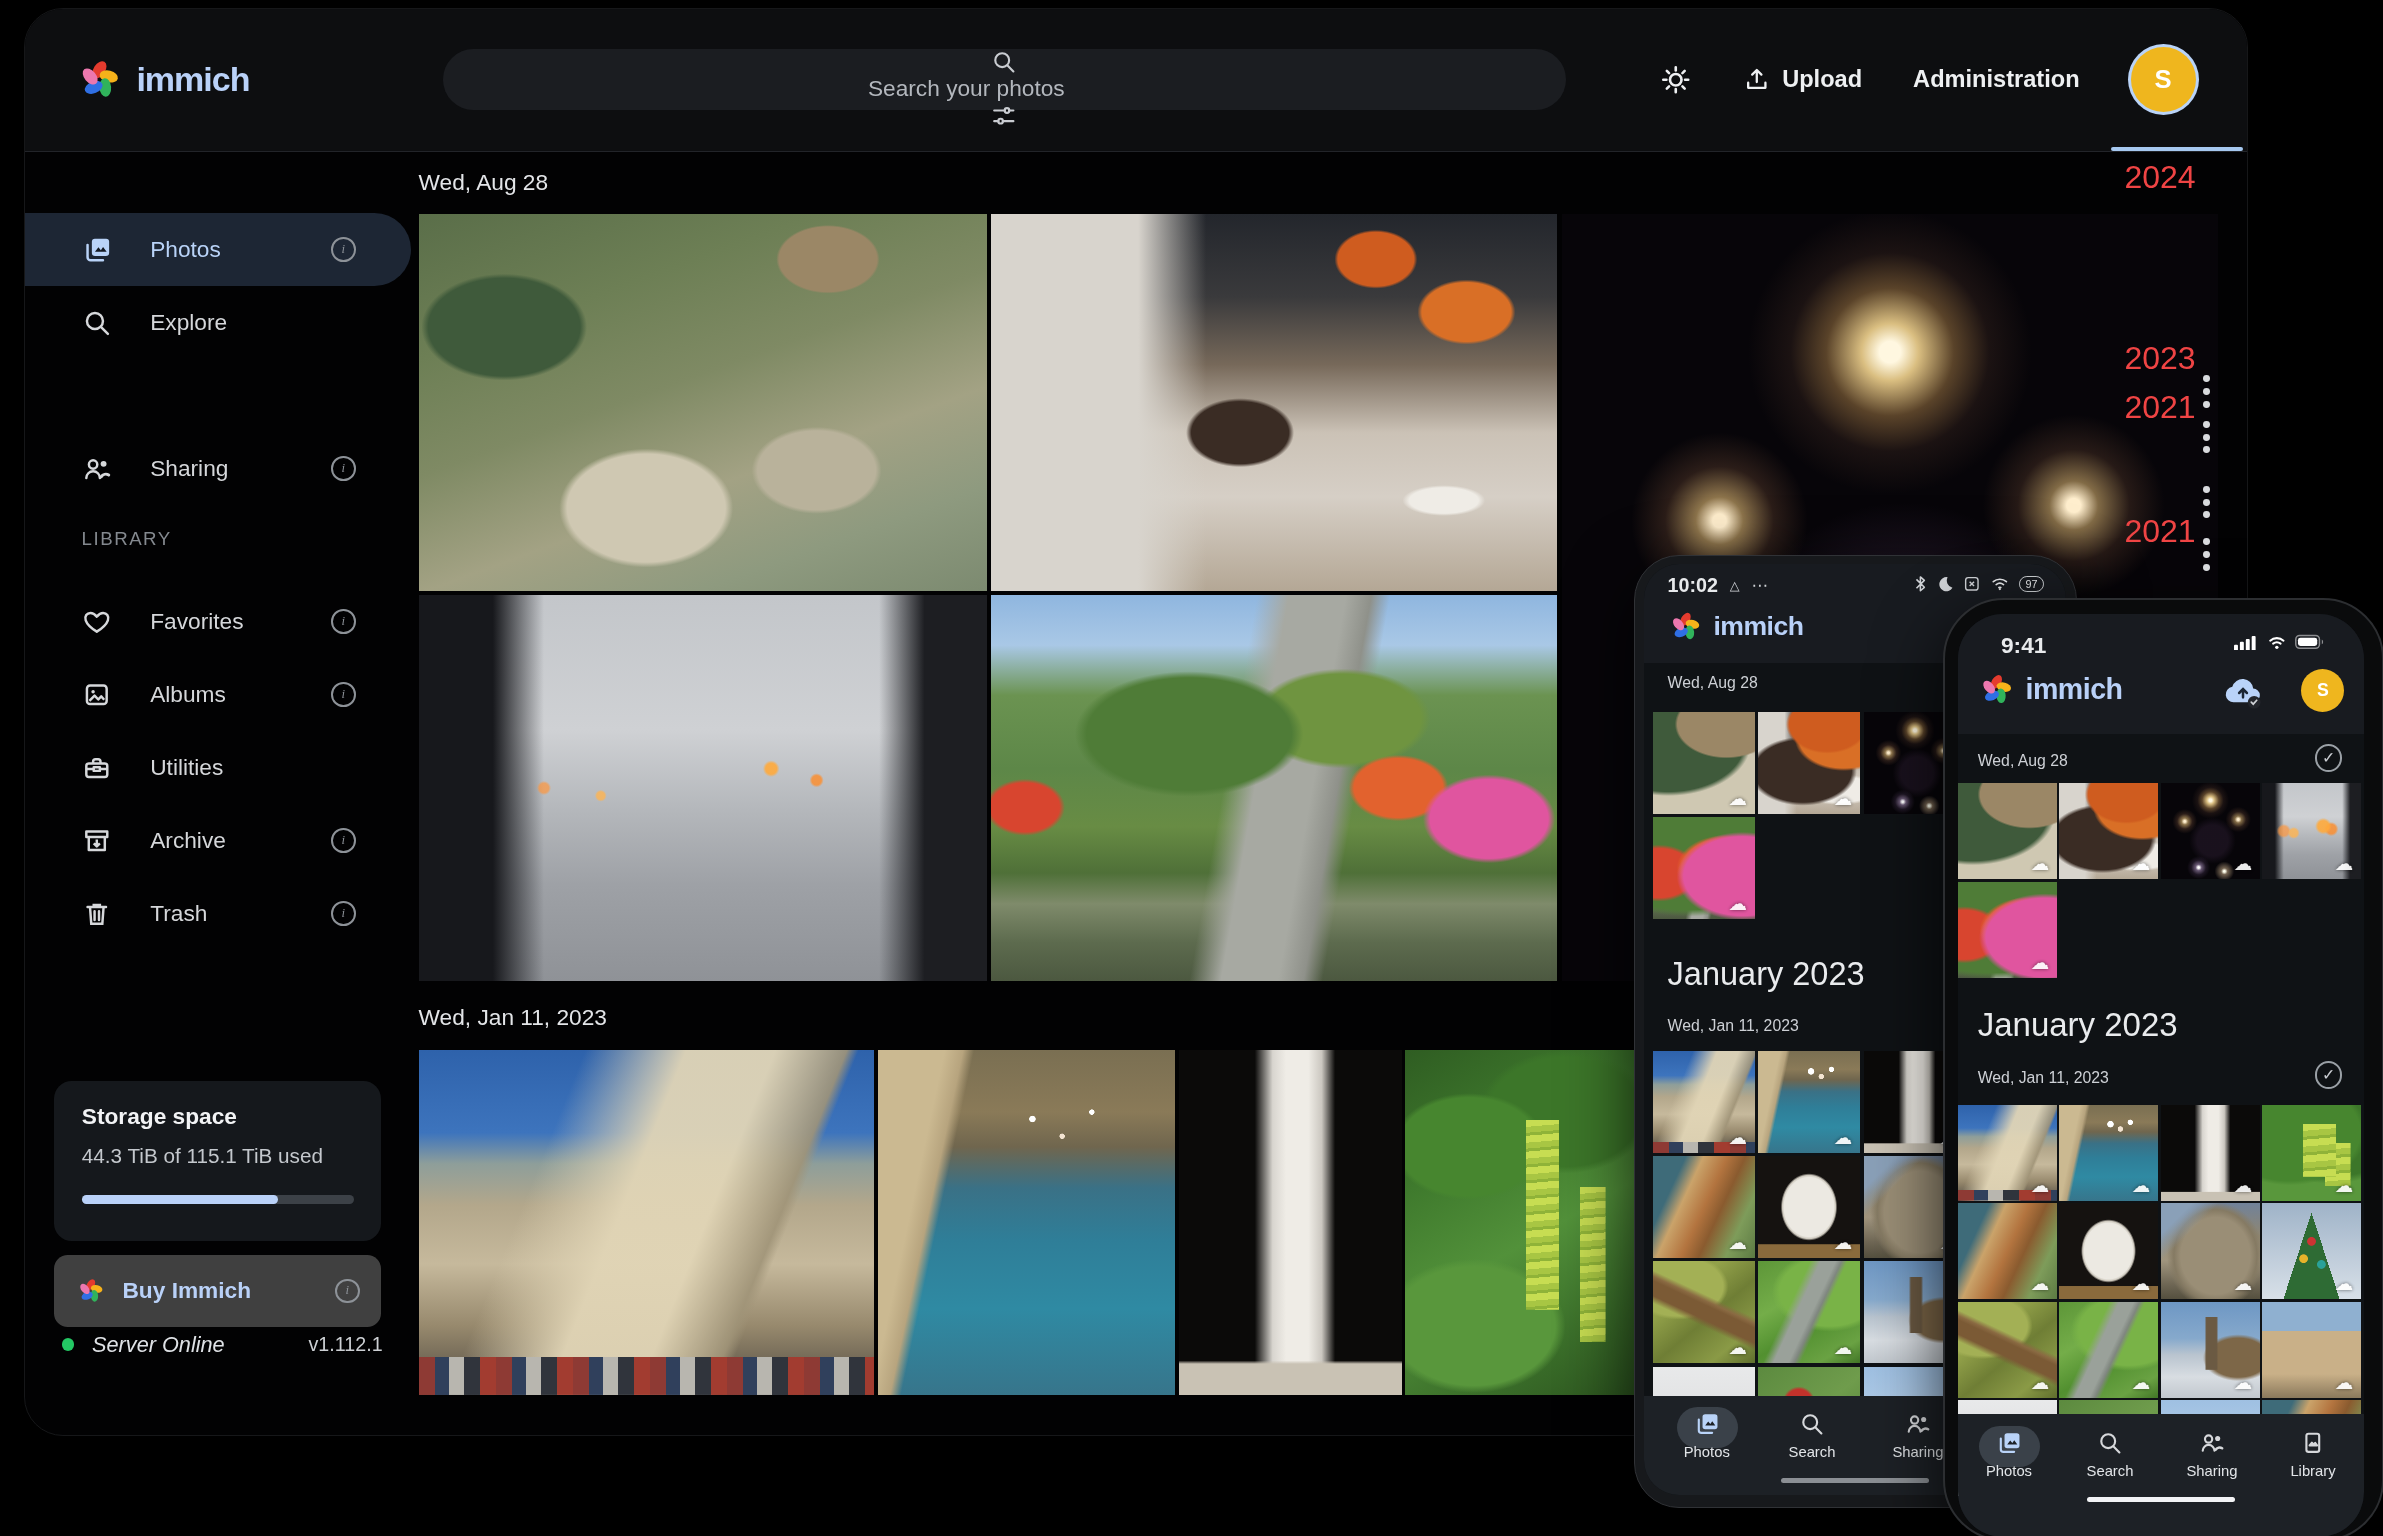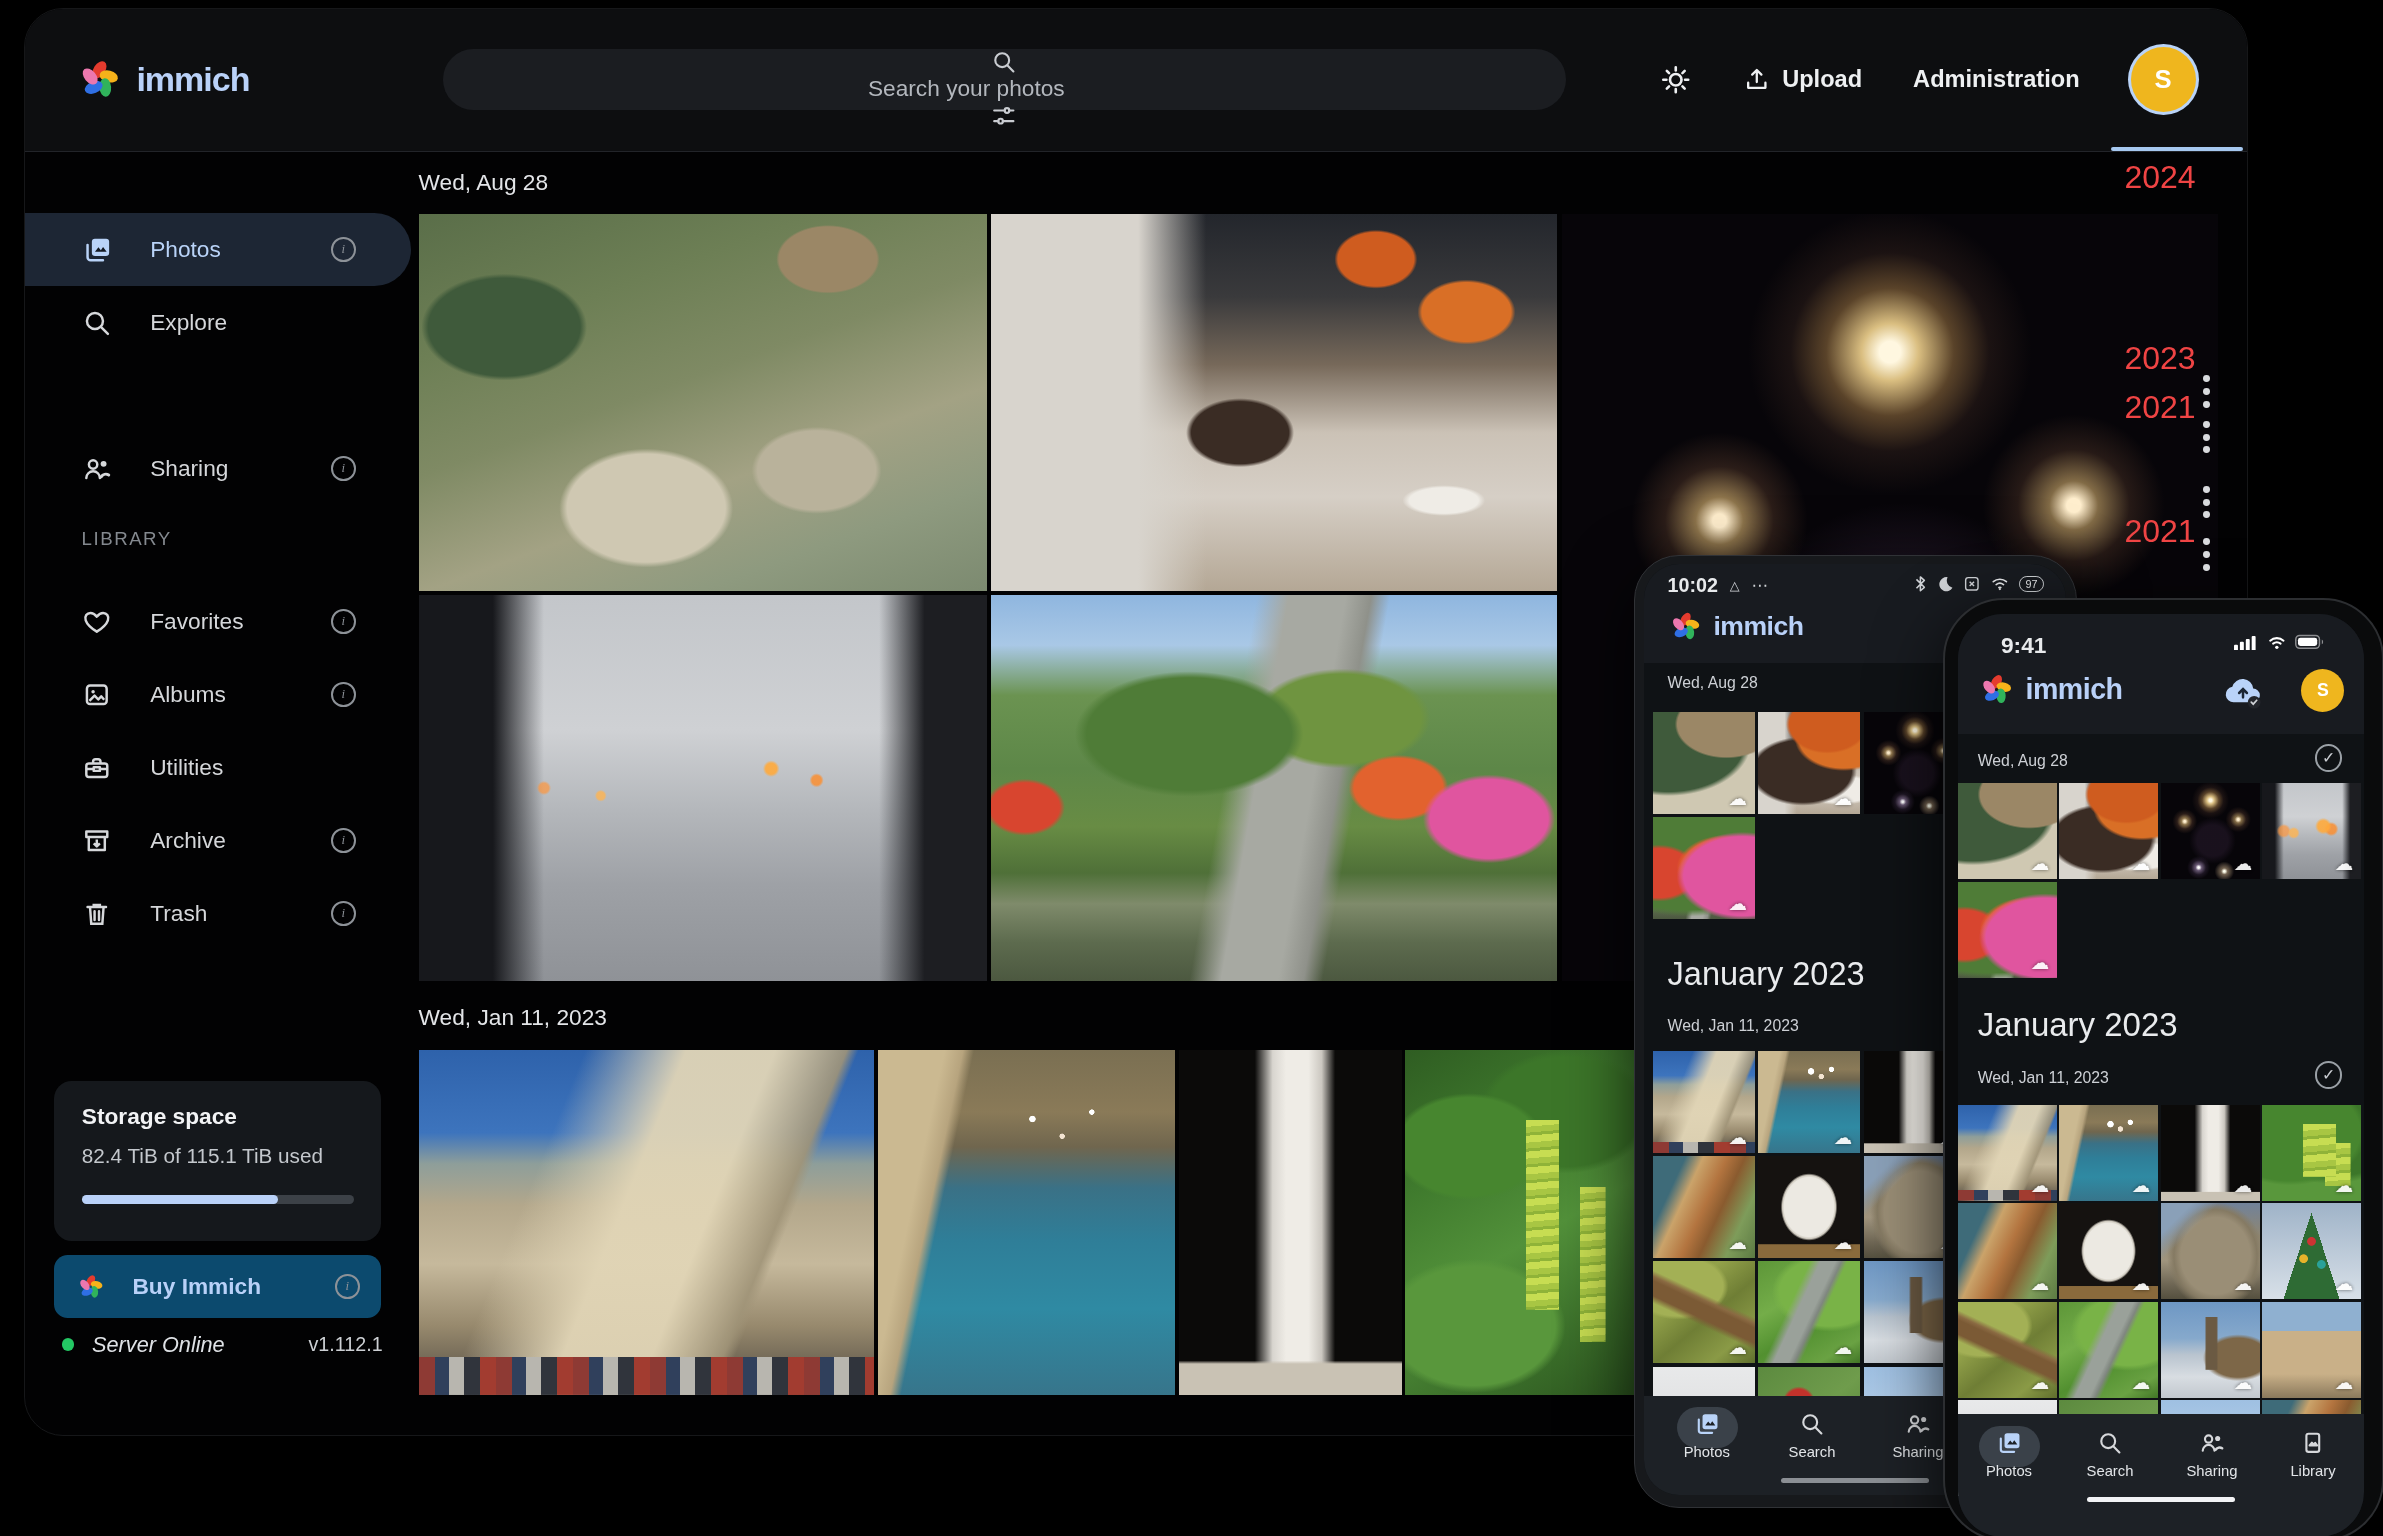--- a/index.html
+++ b/index.html
@@ -28,22 +28,22 @@
   .side-item .inf{position:absolute;right:55px;}
   .lib-label{position:absolute;left:57px;top:376px;font-size:18.7px;letter-spacing:1.5px;color:#84898f;}
   .info-i{display:inline-flex;width:20.7px;height:20.7px;border:2px solid #8d9298;border-radius:50%;
           align-items:center;justify-content:center;font-size:12.8px;font-style:italic;
           font-family:"Liberation Serif",serif;color:#8d9298;}
   .storage-card{position:absolute;left:29.6px;top:929px;width:327px;height:160px;background:#15181c;border-radius:17.7px;}
   .storage-title{position:absolute;left:27.6px;top:21.7px;font-size:22.7px;font-weight:bold;color:#f2f3f5;}
   .storage-usage{position:absolute;left:27.6px;top:63px;font-size:20.7px;color:#c4c8cd;}
   .storage-track{position:absolute;left:27.6px;top:114px;width:272px;height:8.9px;border-radius:4.9px;background:#3c4147;}
   .storage-fill{height:8.9px;border-radius:4.9px;background:#b9d1f8;width:72%;}
-  .buy-card{position:absolute;left:29.6px;top:1103px;width:327px;height:63px;background:#0c4a6e;border-radius:13.8px;
-            display:flex;align-items:center;padding:0 21.7px;box-sizing:border-box;gap:27px;cursor:pointer;}
+  .buy-card{position:absolute;left:29.6px;top:1103px;width:327px;height:72px;background:#404040;border-radius:13.8px;
+            display:flex;align-items:center;padding:0 21.7px;box-sizing:border-box;gap:17px;cursor:pointer;}
   .buy-label{font-size:22.7px;font-weight:bold;color:#b9d1f8;flex:1;}
   .server-row{position:absolute;left:37px;top:1180px;width:321px;display:flex;align-items:center;gap:17.7px;}
   .dot-green{width:12.8px;height:12.8px;border-radius:50%;background:#23c864;}
   .server-status{font-size:21.7px;color:#dfe2e6;flex:1;font-style:italic;}
   .server-version{font-size:19.7px;color:#cdd0d4;}
   
   .scrubber{position:absolute;right:0;top:0;width:138px;height:100%;z-index:5;}
   .scrub-line{position:absolute;right:3.9px;top:138px;width:132px;height:3.9px;background:#a6c8f0;border-radius:2px;}
   .scrub-year{position:absolute;right:51px;font-family:Liberation Sans, sans-serif;font-size:32px;color:#ef4444;cursor:pointer;}
   .tickdot{position:absolute;right:37px;width:6.9px;height:6.9px;border-radius:50%;background:#d8dadd;}
@@ -313,21 +313,21 @@
           <svg width="29.6" height="29.6" viewBox="0 0 24 24" fill="none" stroke="#d6d8db" stroke-width="2" stroke-linecap="round">
             <path d="M4.5 6.5h15 M9.5 6.5V4.8h5v1.7 M6.5 6.5l1 13.5h9l1-13.5 M10.2 10v7 M13.8 10v7"></path>
           </svg>
         </span>
         <span>Trash</span>
         <span class="inf info-i">i</span>
       </div>
 
       <div class="storage-card">
         <div class="storage-title">Storage space</div>
-        <div class="storage-usage">82.4 TiB of 115.1 TiB used</div>
+        <div class="storage-usage">44.3 TiB of 115.1 TiB used</div>
         <div class="storage-track">
           <div class="storage-fill" style="width: 72%;"></div>
         </div>
       </div>
 
       <div class="buy-card">
         <span>
           <svg width="29.6" height="29.6" viewBox="0 0 48 48">
             <g transform="translate(24,24)">
               <g transform="rotate(-90)">

